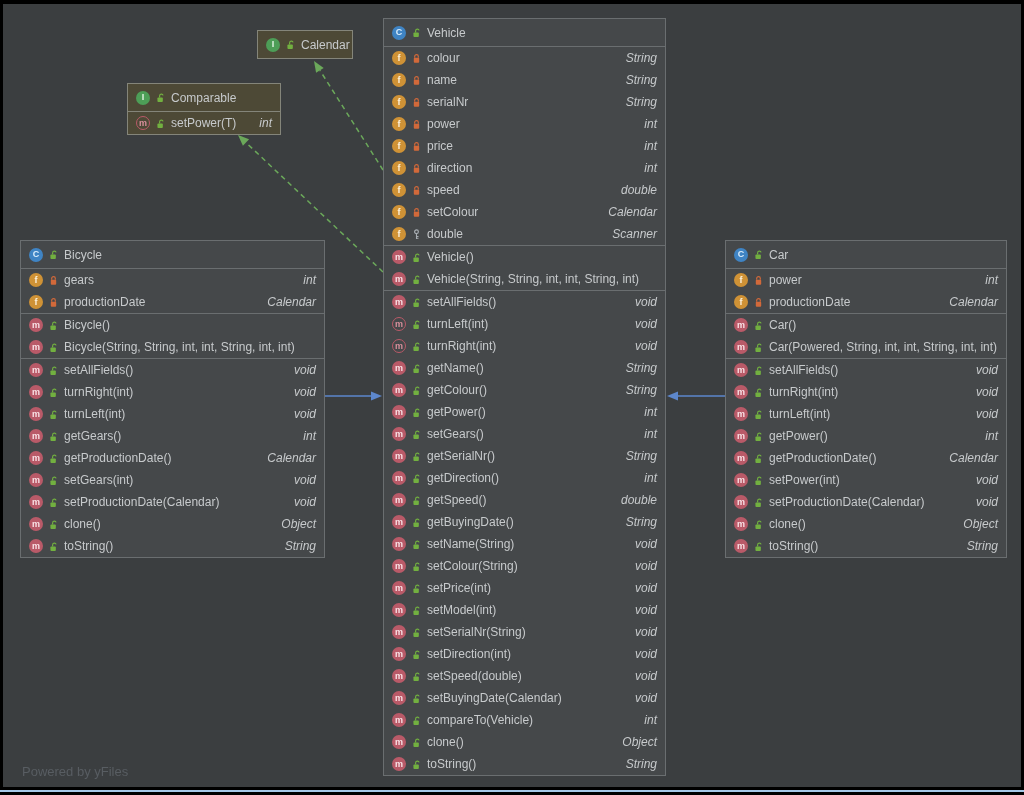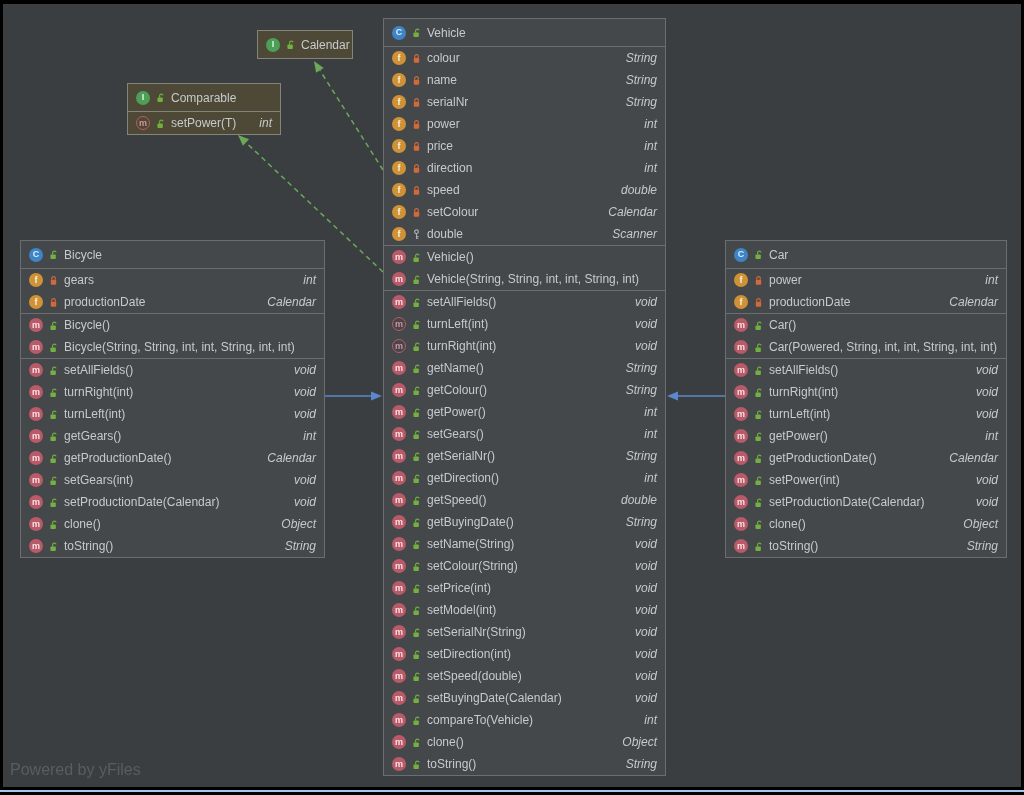--- a/index.html
+++ b/index.html
@@ -37,21 +37,21 @@
     display:flex;align-items:center;justify-content:center;
     font-size:9px;font-weight:bold;line-height:1;box-sizing:border-box;
   }
   .kicon.class{background:var(--class-icon,#3f84c4);color:#d9ecfb;}
   .kicon.interface{background:var(--iface-icon,#4d9e57);color:#e2f4e4;}
   .kicon.field{background:var(--field-icon,#cf9236);color:#fdf3de;}
   .kicon.method{background:var(--method-icon,#b95a68);color:#fae3e7;}
   .kicon.method.abstract{background:transparent;border:1.5px solid var(--method-icon,#b95a68);color:#d98f9c;}
   .vis{width:9px;flex:0 0 9px;display:flex;align-items:center;}
   #watermark{
-    position:absolute;left:7px;bottom:8px;font-size:16px;
+    position:absolute;left:19px;bottom:8px;font-size:13px;
     color:#585d62;font-family:"Liberation Sans","DejaVu Sans",sans-serif;
   }
   .frame{position:absolute;background:#000;}
   #frame-top{left:0;top:0;width:1024px;height:4px;}
   #frame-left{left:0;top:0;width:3px;height:795px;}
   #frame-right{right:0;top:0;width:3px;height:795px;}
   #frame-bottom{left:0;bottom:0;width:1024px;height:8px;}
   #accent-line{
     position:absolute;left:0;bottom:3px;width:1024px;height:2px;
     background:var(--accent-line,#a6c8e8);

